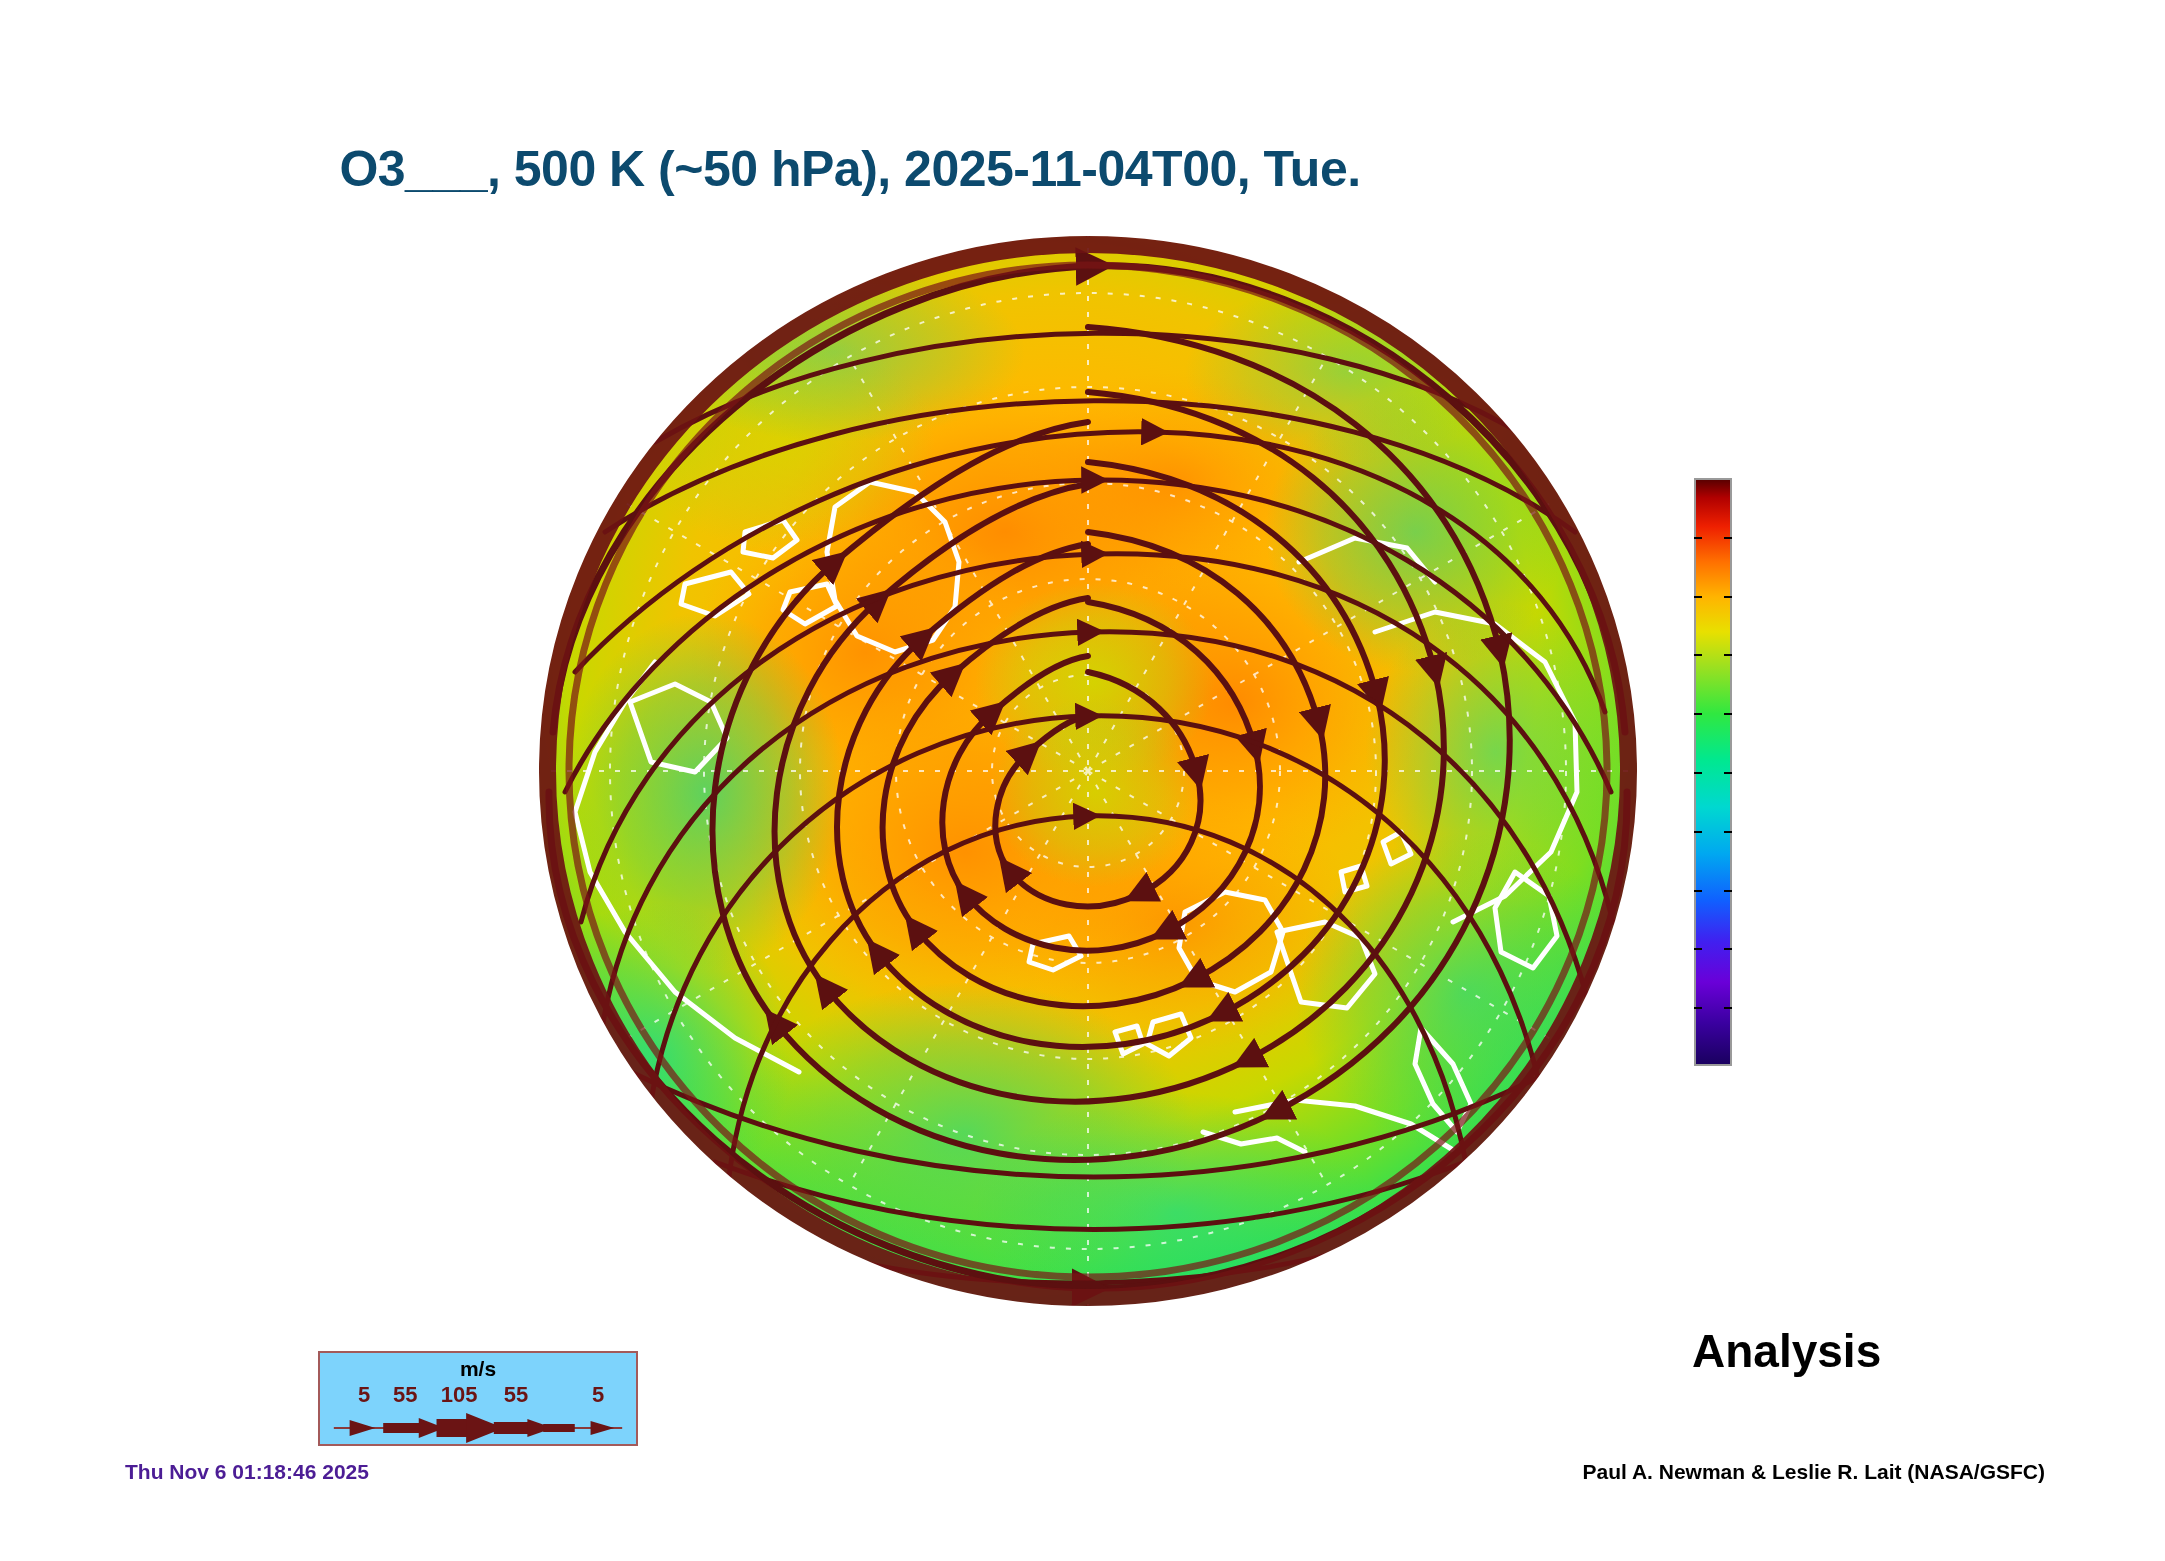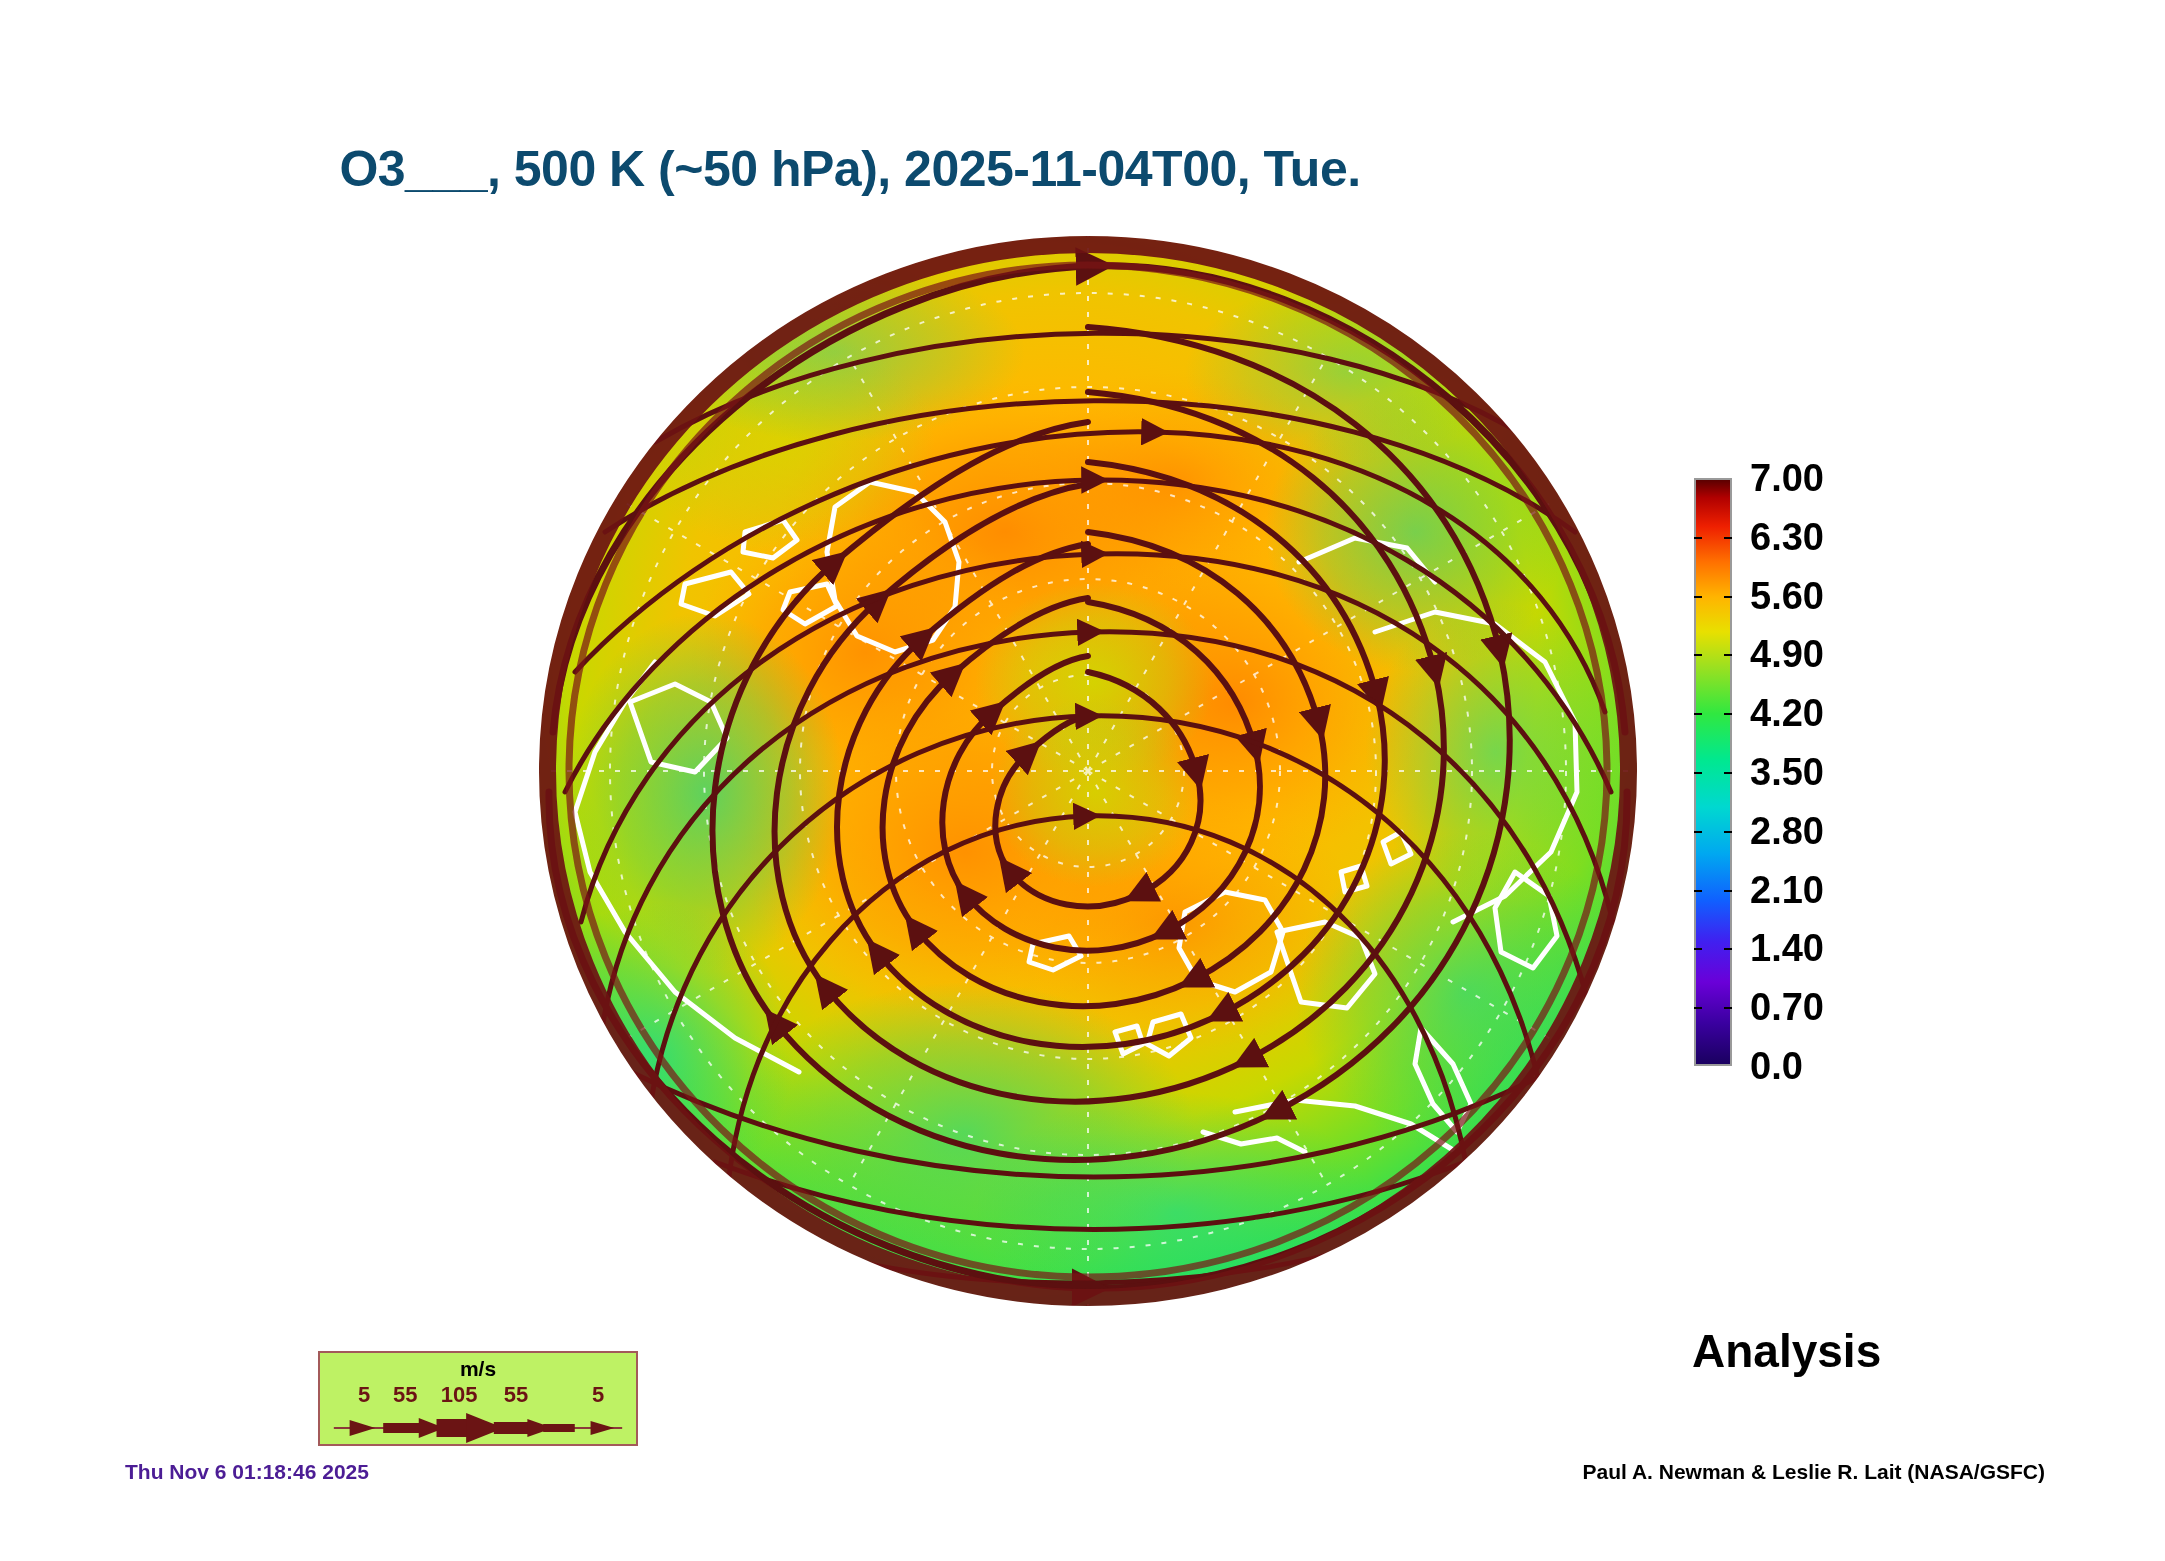--- a/index.html
+++ b/index.html
@@ -91,21 +91,21 @@
 
   
   #wind-legend {
     position: absolute;
     left: 318px;
     top: 1351px;
     width: 320px;
     height: 95px;
     border: 2px solid #a35a5a;
     box-sizing: border-box;
-    background: #bef264;
+    background: #7dd3fc;
   }
   #wind-legend-unit {
     position: absolute;
     top: 4px;
     left: 0;
     width: 100%;
     text-align: center;
     font-size: 21px;
     font-weight: bold;
     color: #000;
@@ -358,33 +358,20 @@
       <div class="cb-tick right" style="top: 294px;"></div>
       <div class="cb-tick" style="top: 352.8px;"></div>
       <div class="cb-tick right" style="top: 352.8px;"></div>
       <div class="cb-tick" style="top: 411.6px;"></div>
       <div class="cb-tick right" style="top: 411.6px;"></div>
       <div class="cb-tick" style="top: 470.4px;"></div>
       <div class="cb-tick right" style="top: 470.4px;"></div>
       <div class="cb-tick" style="top: 529.2px;"></div>
       <div class="cb-tick right" style="top: 529.2px;"></div>
     </div>
-  <div id="colorbar-labels">
-      <div class="cb-label" style="top: 0px;">7.00</div>
-      <div class="cb-label" style="top: 58.8px;">6.30</div>
-      <div class="cb-label" style="top: 117.6px;">5.60</div>
-      <div class="cb-label" style="top: 176.4px;">4.90</div>
-      <div class="cb-label" style="top: 235.2px;">4.20</div>
-      <div class="cb-label" style="top: 294px;">3.50</div>
-      <div class="cb-label" style="top: 352.8px;">2.80</div>
-      <div class="cb-label" style="top: 411.6px;">2.10</div>
-      <div class="cb-label" style="top: 470.4px;">1.40</div>
-      <div class="cb-label" style="top: 529.2px;">0.70</div>
-      <div class="cb-label" style="top: 588px;">0.0</div>
-    </div>
 </div>
 
 <div id="wind-legend">
   <div id="wind-legend-unit">m/s</div>
   <div id="wind-legend-values">
       <div class="wind-val" style="left: 14%;">5</div>
       <div class="wind-val" style="left: 27%;">55</div>
       <div class="wind-val" style="left: 44%;">105</div>
       <div class="wind-val" style="left: 62%;">55</div>
       <div class="wind-val" style="left: 88%;">5</div>

